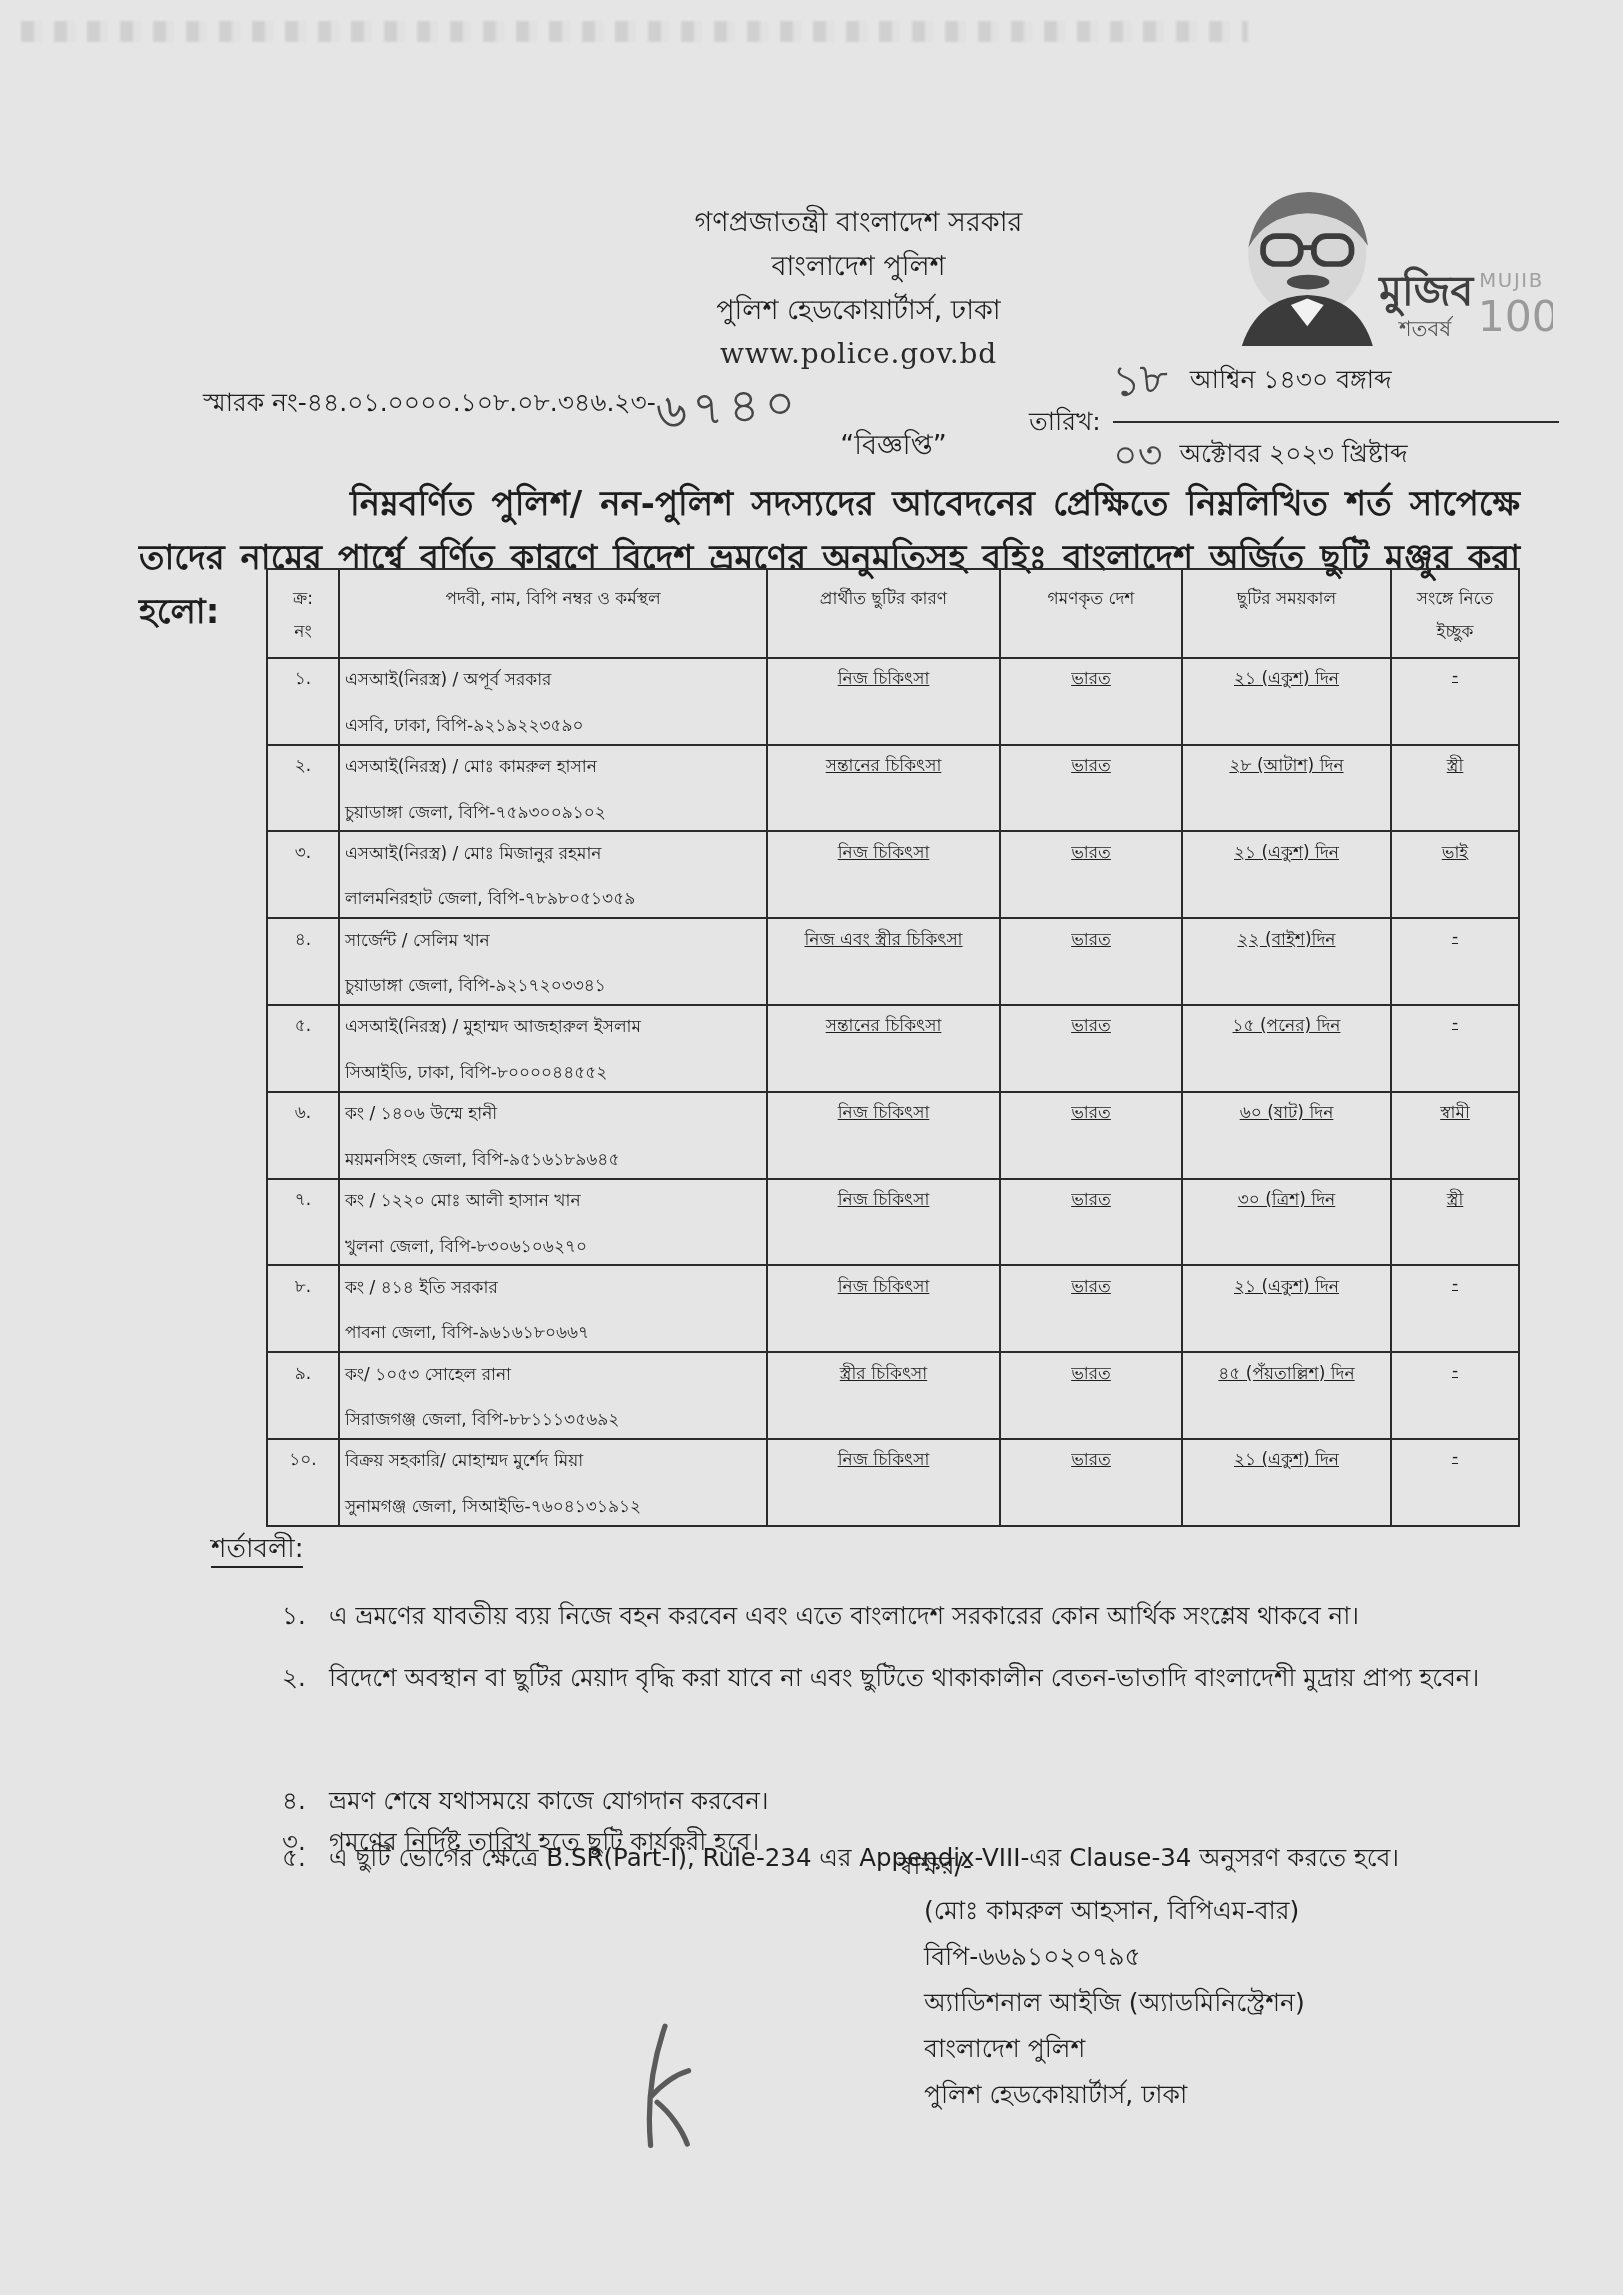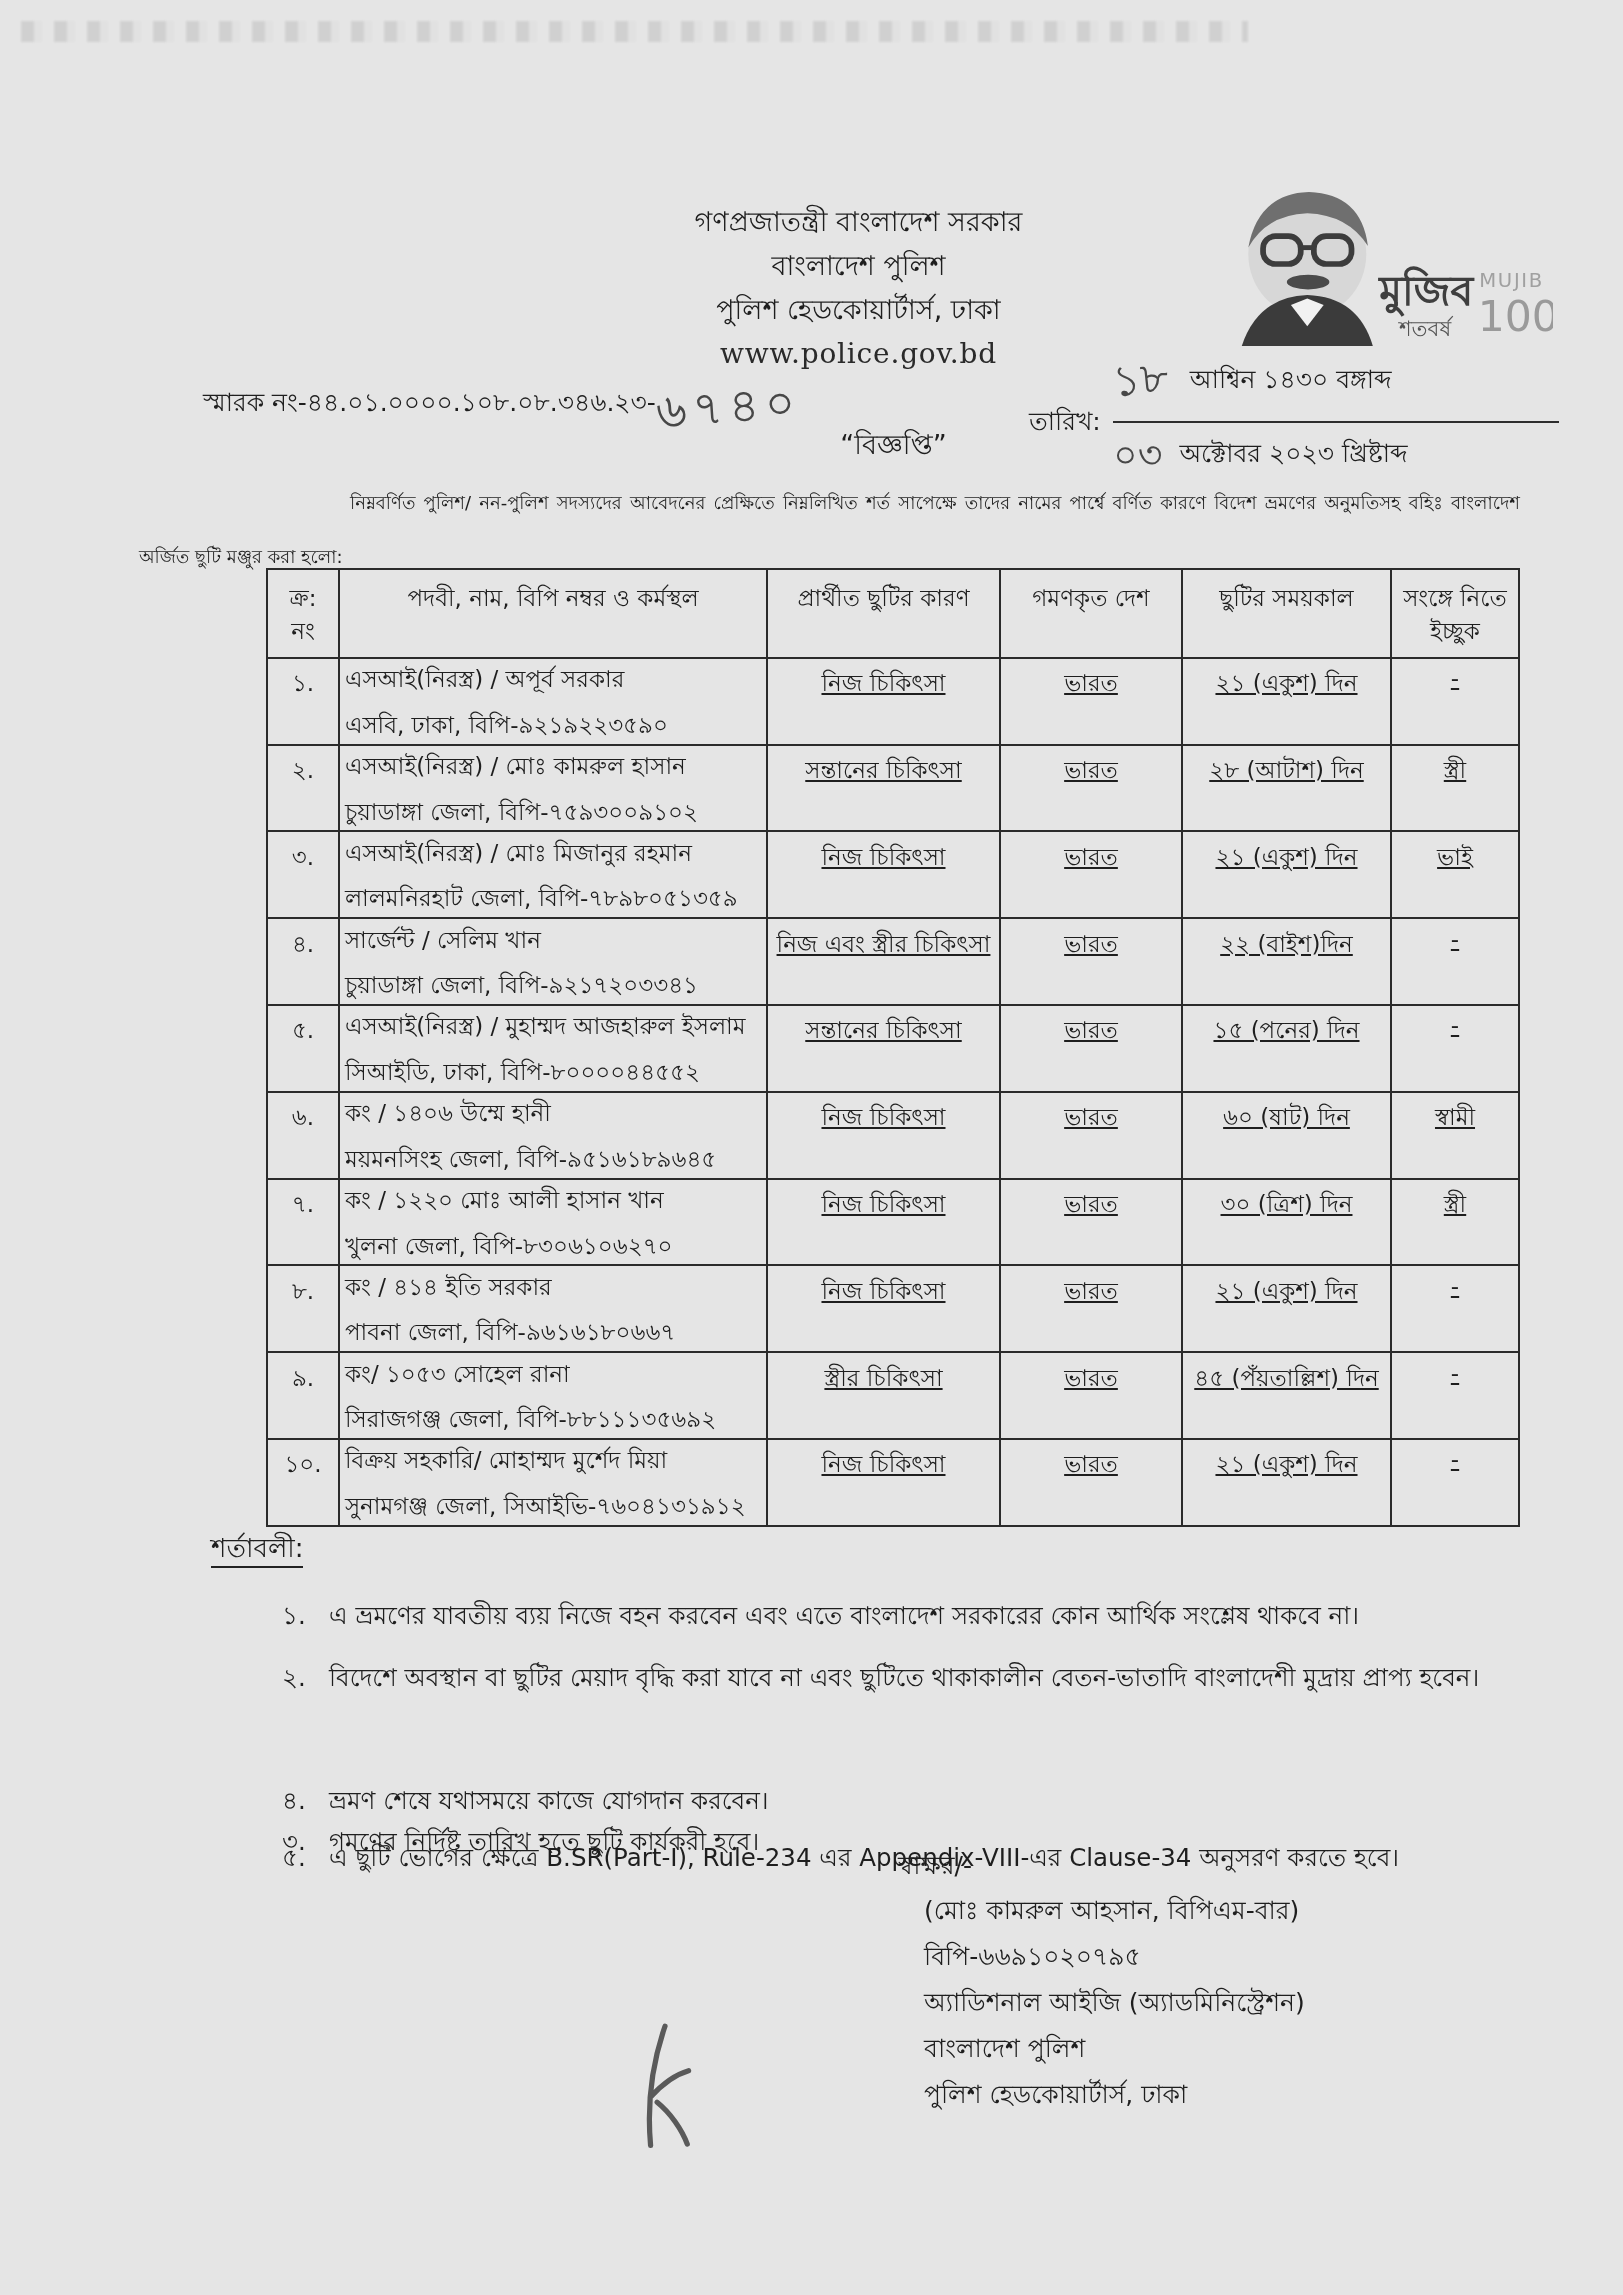--- a/index.html
+++ b/index.html
@@ -33,28 +33,28 @@
   .date-stack{position:absolute;top:347px;left:1113px;width:446px;}
   .date-top{border-bottom:2px solid #2d2d2d;padding-bottom:3.3px;font-size:25px;white-space:nowrap;}
   .date-top .hw{font-size:43px;vertical-align:-6.5px;display:inline-block;transform:rotate(-6deg);margin-right:21px;}
   .date-bottom{padding-top:1.6px;font-size:25px;white-space:nowrap;}
   .date-bottom .hw{font-size:38px;vertical-align:-6.5px;display:inline-block;margin-right:17px;}
 
   .notice-title{position:absolute;top:424px;left:0;width:100%;text-align:center;transform:translateX(82px);font-size:27px;}
 
   .intro{
     position:absolute;top:476px;left:139px;width:1381px;
-    font-size:18px;line-height:54px;text-align:justify;text-indent:211px;
+    font-size:34px;line-height:54px;text-align:justify;text-indent:211px;font-weight:bold;
   }
 
   
   table.leave{
     position:absolute;top:568px;left:266px;width:1252px;
     border-collapse:collapse;table-layout:fixed;
-    font-size:23px;
+    font-size:17px;
   }
   table.leave td,table.leave th{
     border:2px solid #2b2b2b;
     vertical-align:top;padding:6.5px 4.9px 3.3px 4.9px;
     font-weight:normal;
   }
   table.leave{border:2.5px solid #262626;}
   tr.hdr th{text-align:center;height:72px;line-height:33px;padding-top:11.5px;}
   tr.data{height:82px;}
   td.c{text-align:center;text-decoration:underline;}

